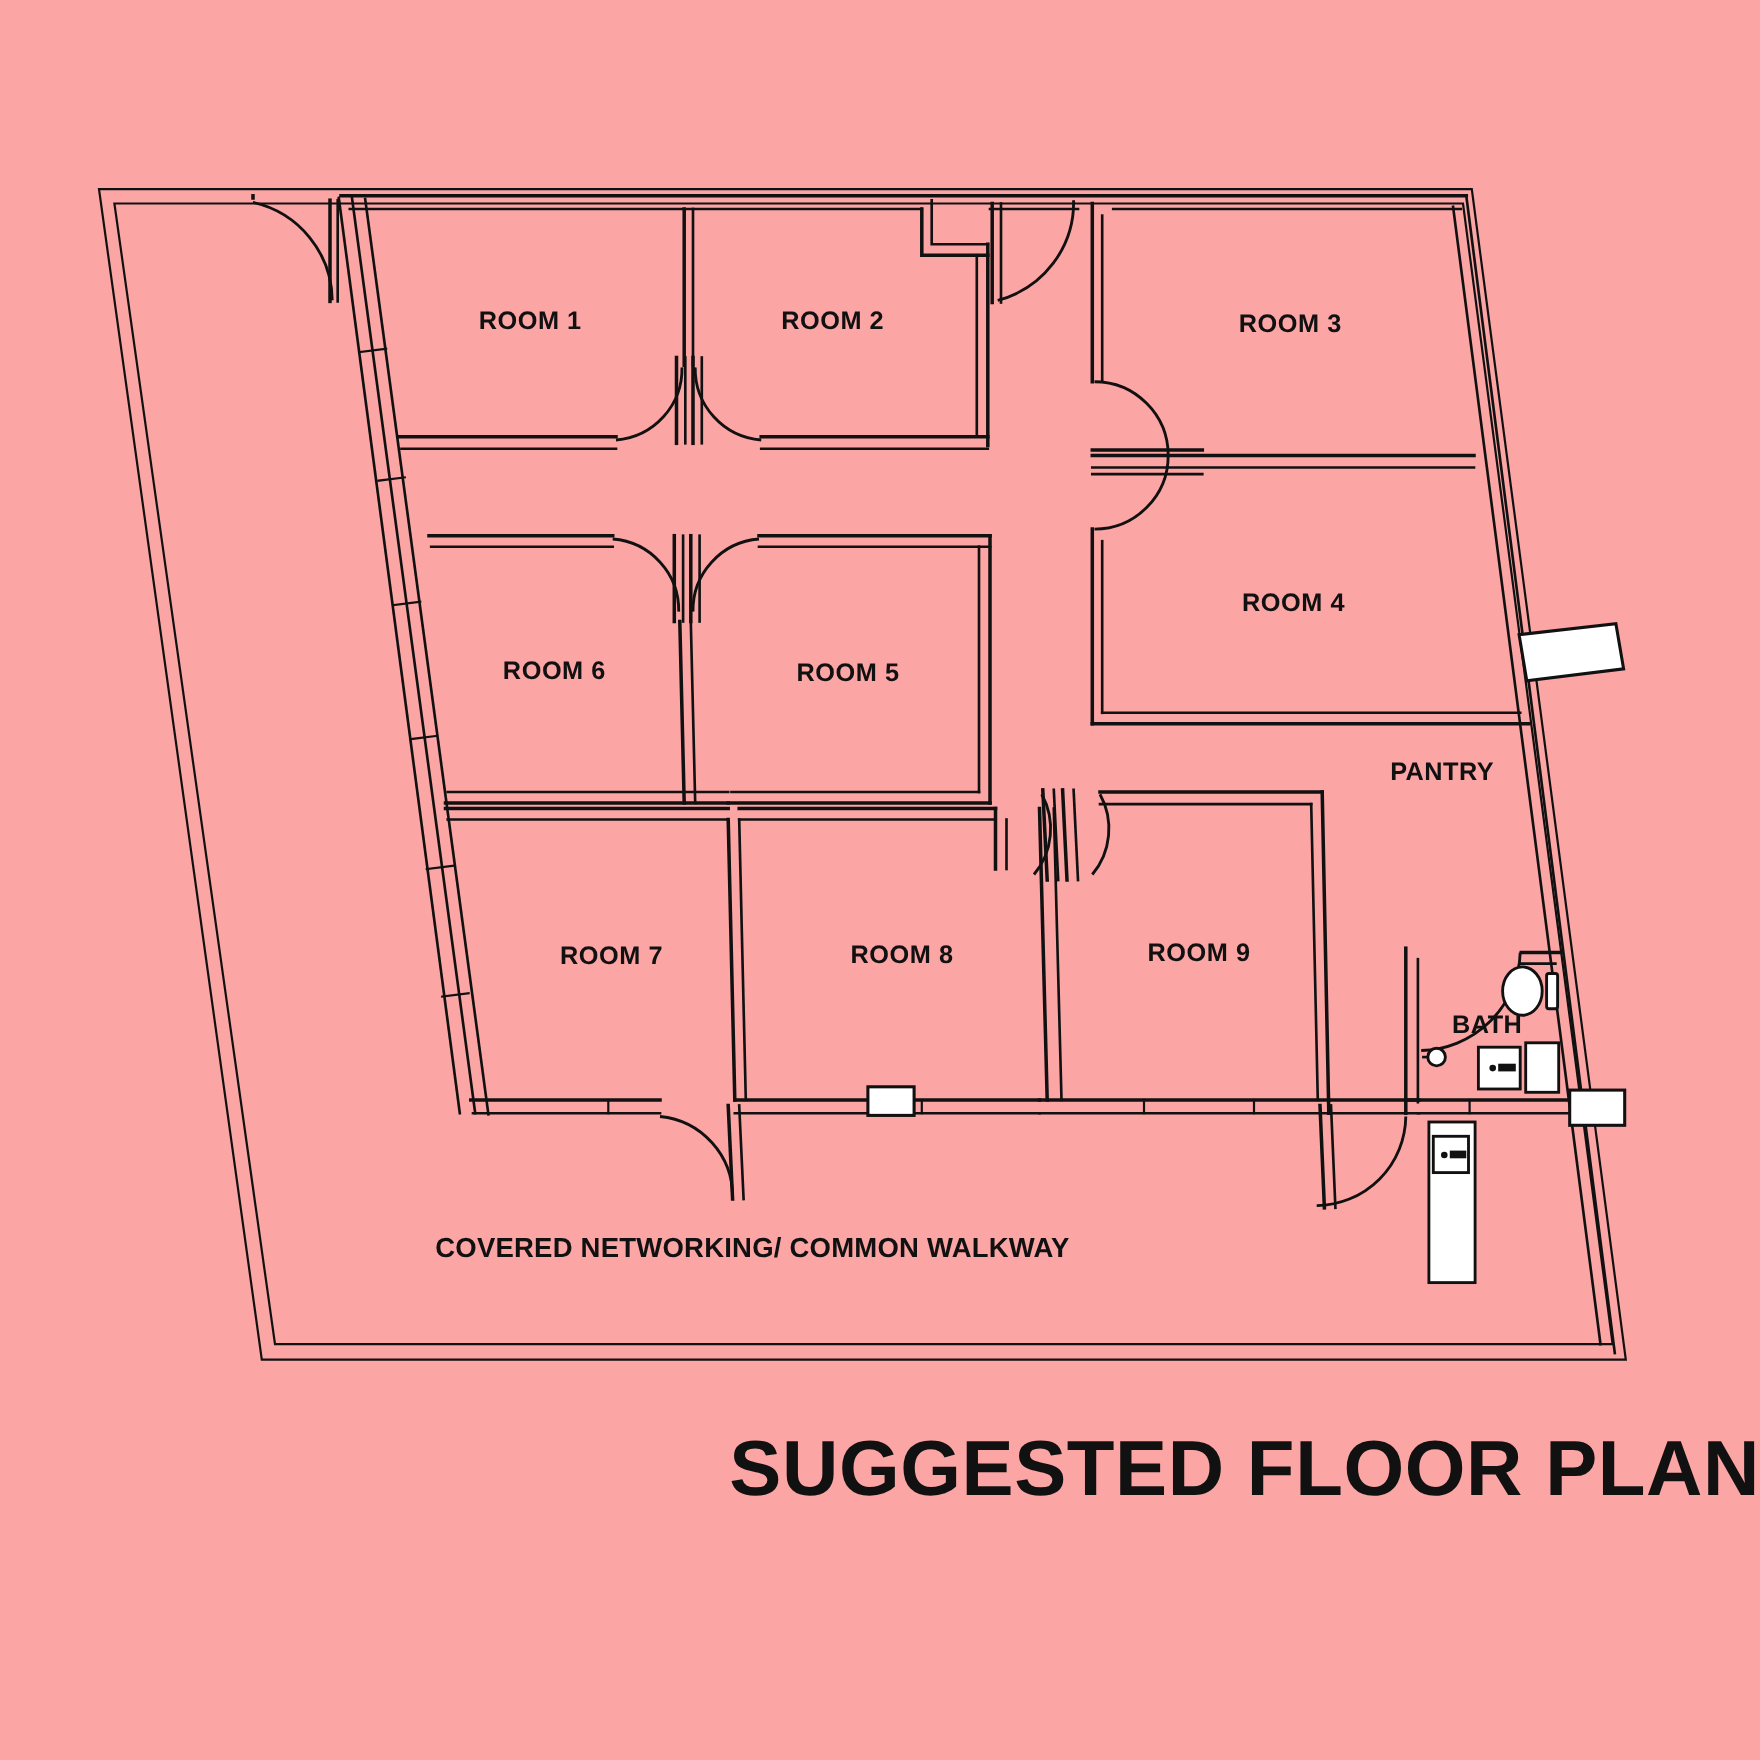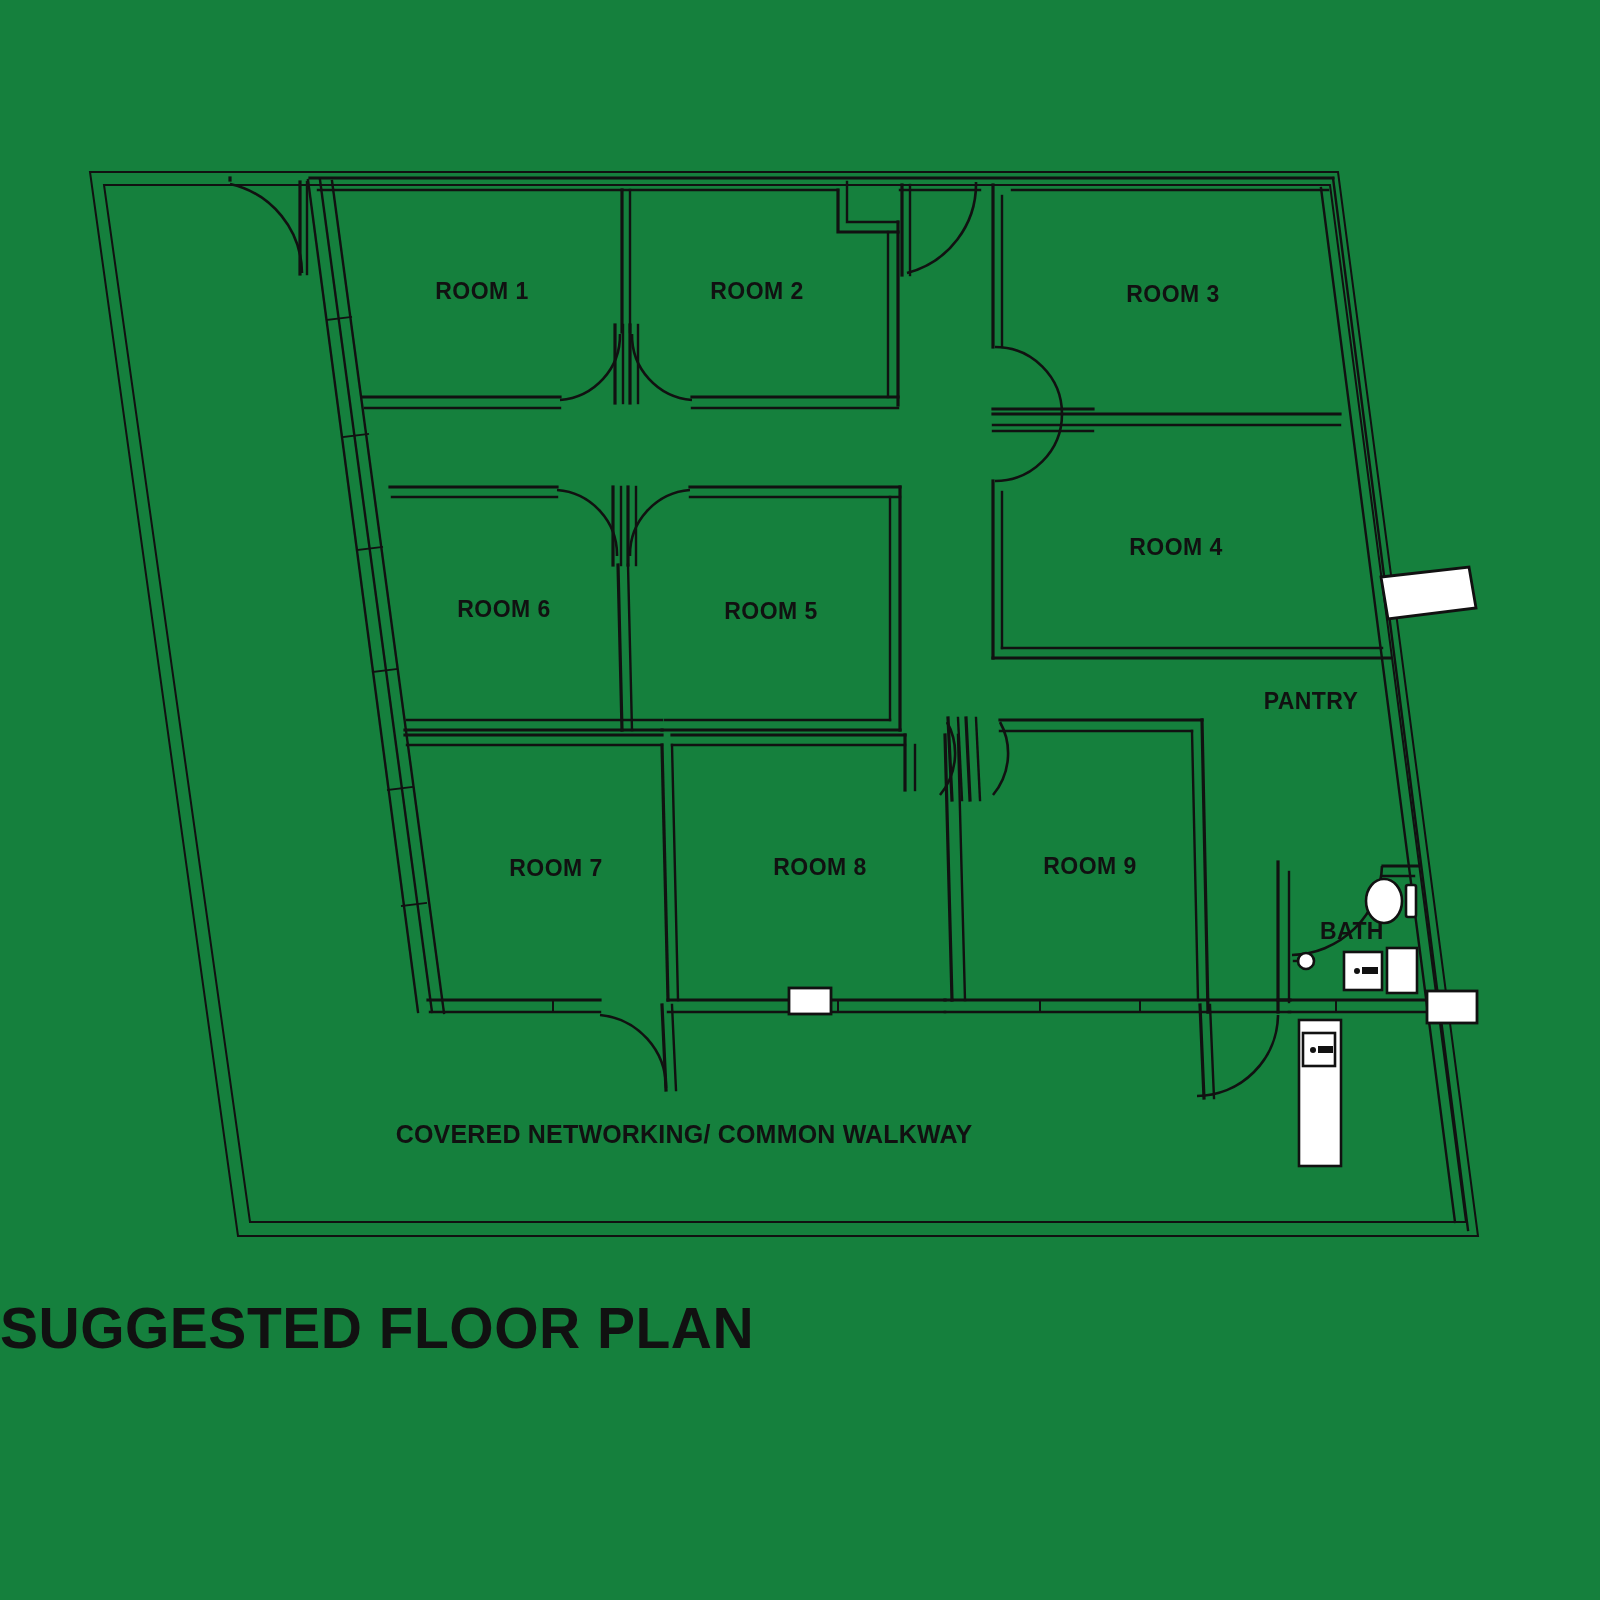--- a/index.html
+++ b/index.html
@@ -10,21 +10,21 @@
   body {
     width: 1600px;
     height: 1600px;
     font-family: "Liberation Sans", sans-serif;
     overflow: hidden;
   }
   #plan-wrap {
     position: relative;
     width: 1600px;
     height: 1600px;
-    background: #15803d;
+    background: #fca5a5;
   }
   svg.floorplan {
     position: absolute;
     left: 0;
     top: 0;
     width: 1600px;
     height: 1600px;
     display: block;
   }
   .wall      { fill: none; stroke: #111111; stroke-width: 3.2; stroke-linecap: square; stroke-linejoin: miter; }
@@ -59,23 +59,23 @@
     letter-spacing: 0.2px;
     fill: #111111;
     text-anchor: middle;
     dominant-baseline: middle;
   }
   .plan-title {
     position: absolute;
     left: 0;
     right: 0;
     top: 1295px;
-    text-align: left;
-    font-family: "Liberation Sans", sans-serif;
-    font-size: 57px;
+    text-align: right;
+    font-family: "Liberation Sans", sans-serif;
+    font-size: 71px;
     font-weight: bold;
     letter-spacing: 0.5px;
     color: #111111;
     white-space: nowrap;
   }
 </style>
 </head>
 <body>
 
 <div id="plan-wrap">

